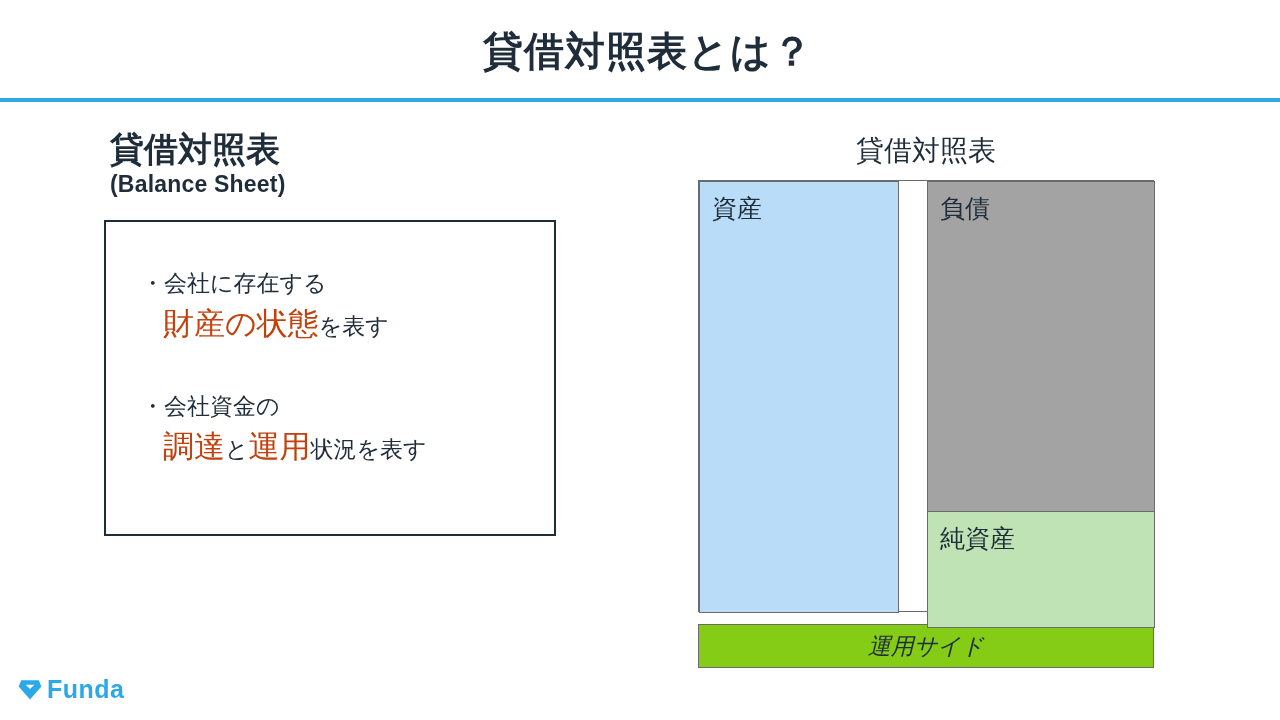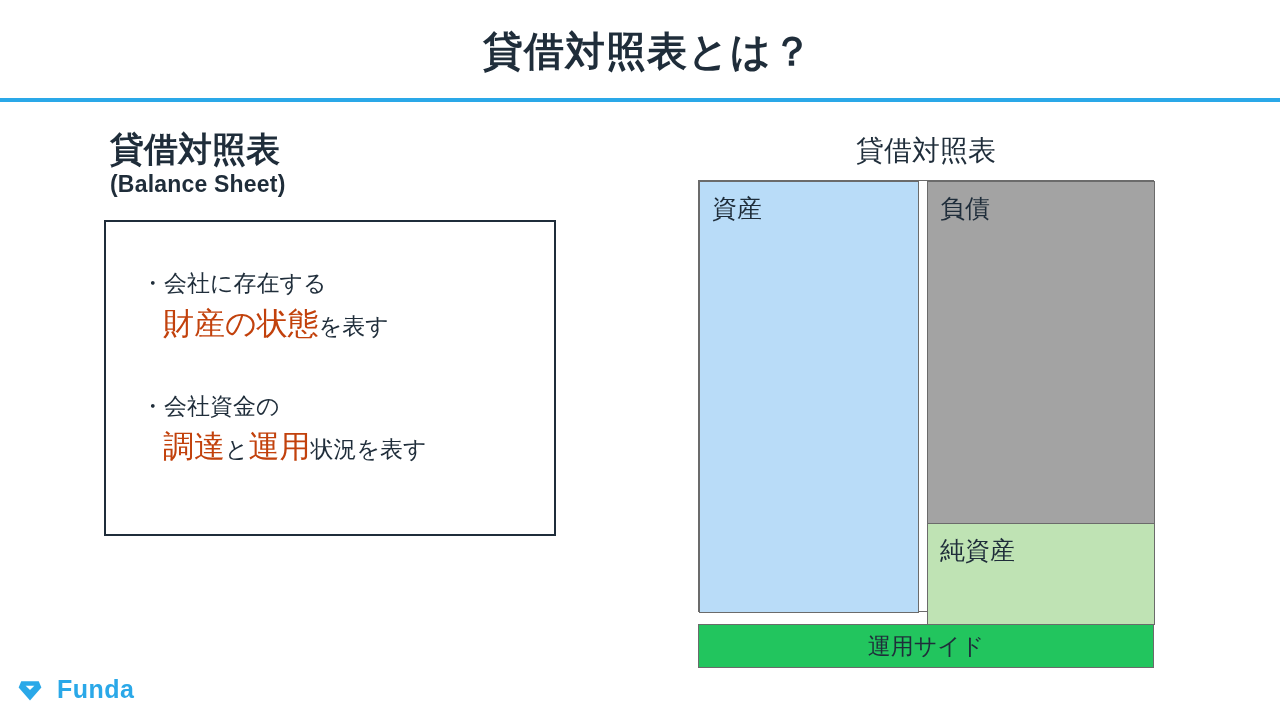--- a/index.html
+++ b/index.html
@@ -112,60 +112,59 @@
   .cell {
     position: absolute;
     box-sizing: border-box;
     border: 1px solid #6b6b6b;
     font-size: 25px;
     color: #1f2d3a;
     padding: 10px 0 0 12px;
   }
   .cell-assets {
     left: 0; top: 0;
-    width: 220px; height: 432px;
+    width: 200px; height: 432px;
     background: #b9dcf8;
   }
   .cell-liabilities {
     left: 228px; top: 0;
     width: 228px; height: 350px;
     background: #a3a3a3;
   }
   .cell-equity {
     left: 228px; top: 330px;
-    width: 228px; height: 102px;
+    width: 228px; height: 117px;
     background: #bfe3b4;
-    margin-top: 12px;
   }
   .bs-footer {
     display: flex;
     margin-top: 12px;
     width: 456px;
   }
   .footer-cell {
     flex: 1 1 50%;
     border: 1px solid #6b6b6b;
     box-sizing: border-box;
     height: 44px;
     line-height: 42px;
     text-align: center;
     font-size: 23px;
     color: #1f2d3a;
-    background: #22c55e;
+    background: #84cc16;
+    font-style: italic;
   }
   .footer-cell + .footer-cell { border-left: none; }
 
   
   .logo {
     position: absolute;
     left: 16px;
     bottom: 16px;
     display: flex;
-    align-items: center;
-    gap: 13px;
+    gap: 3px;
   }
   .logo-mark {
     width: 28px;
     height: 28px;
     display: block;
   }
   .logo-text {
     font-size: 25px;
     font-weight: bold;
     color: #2aa8e8;

